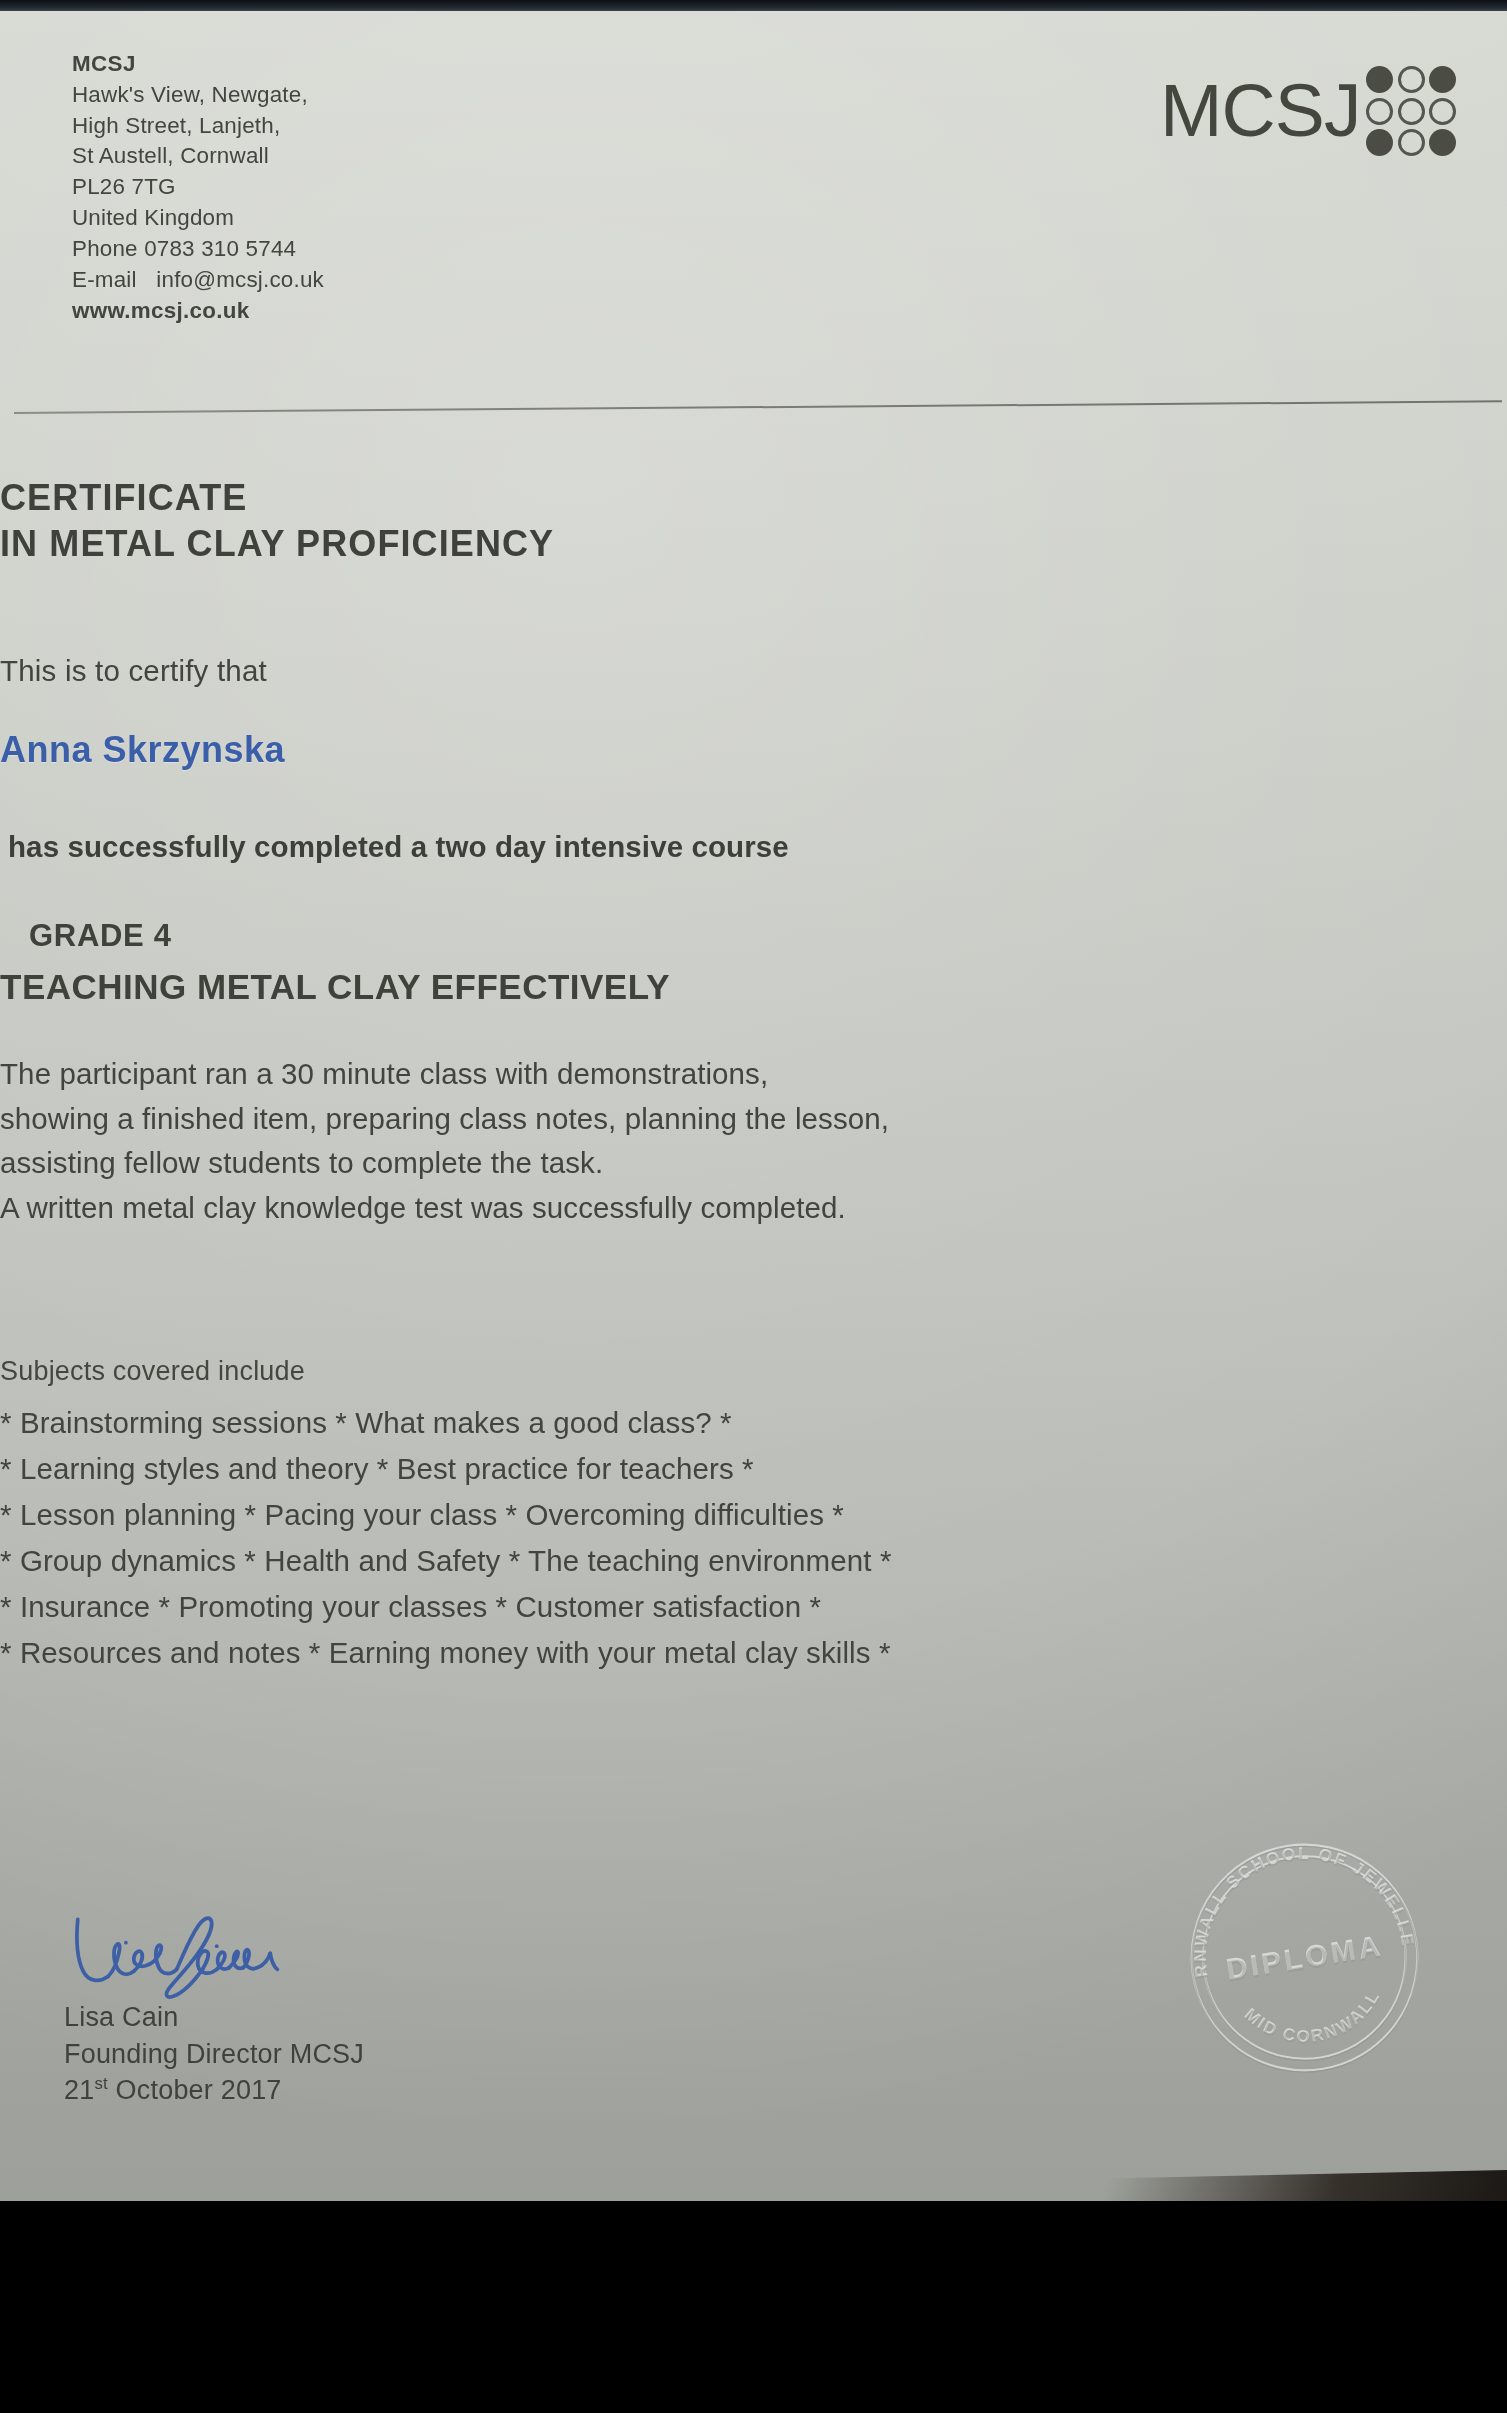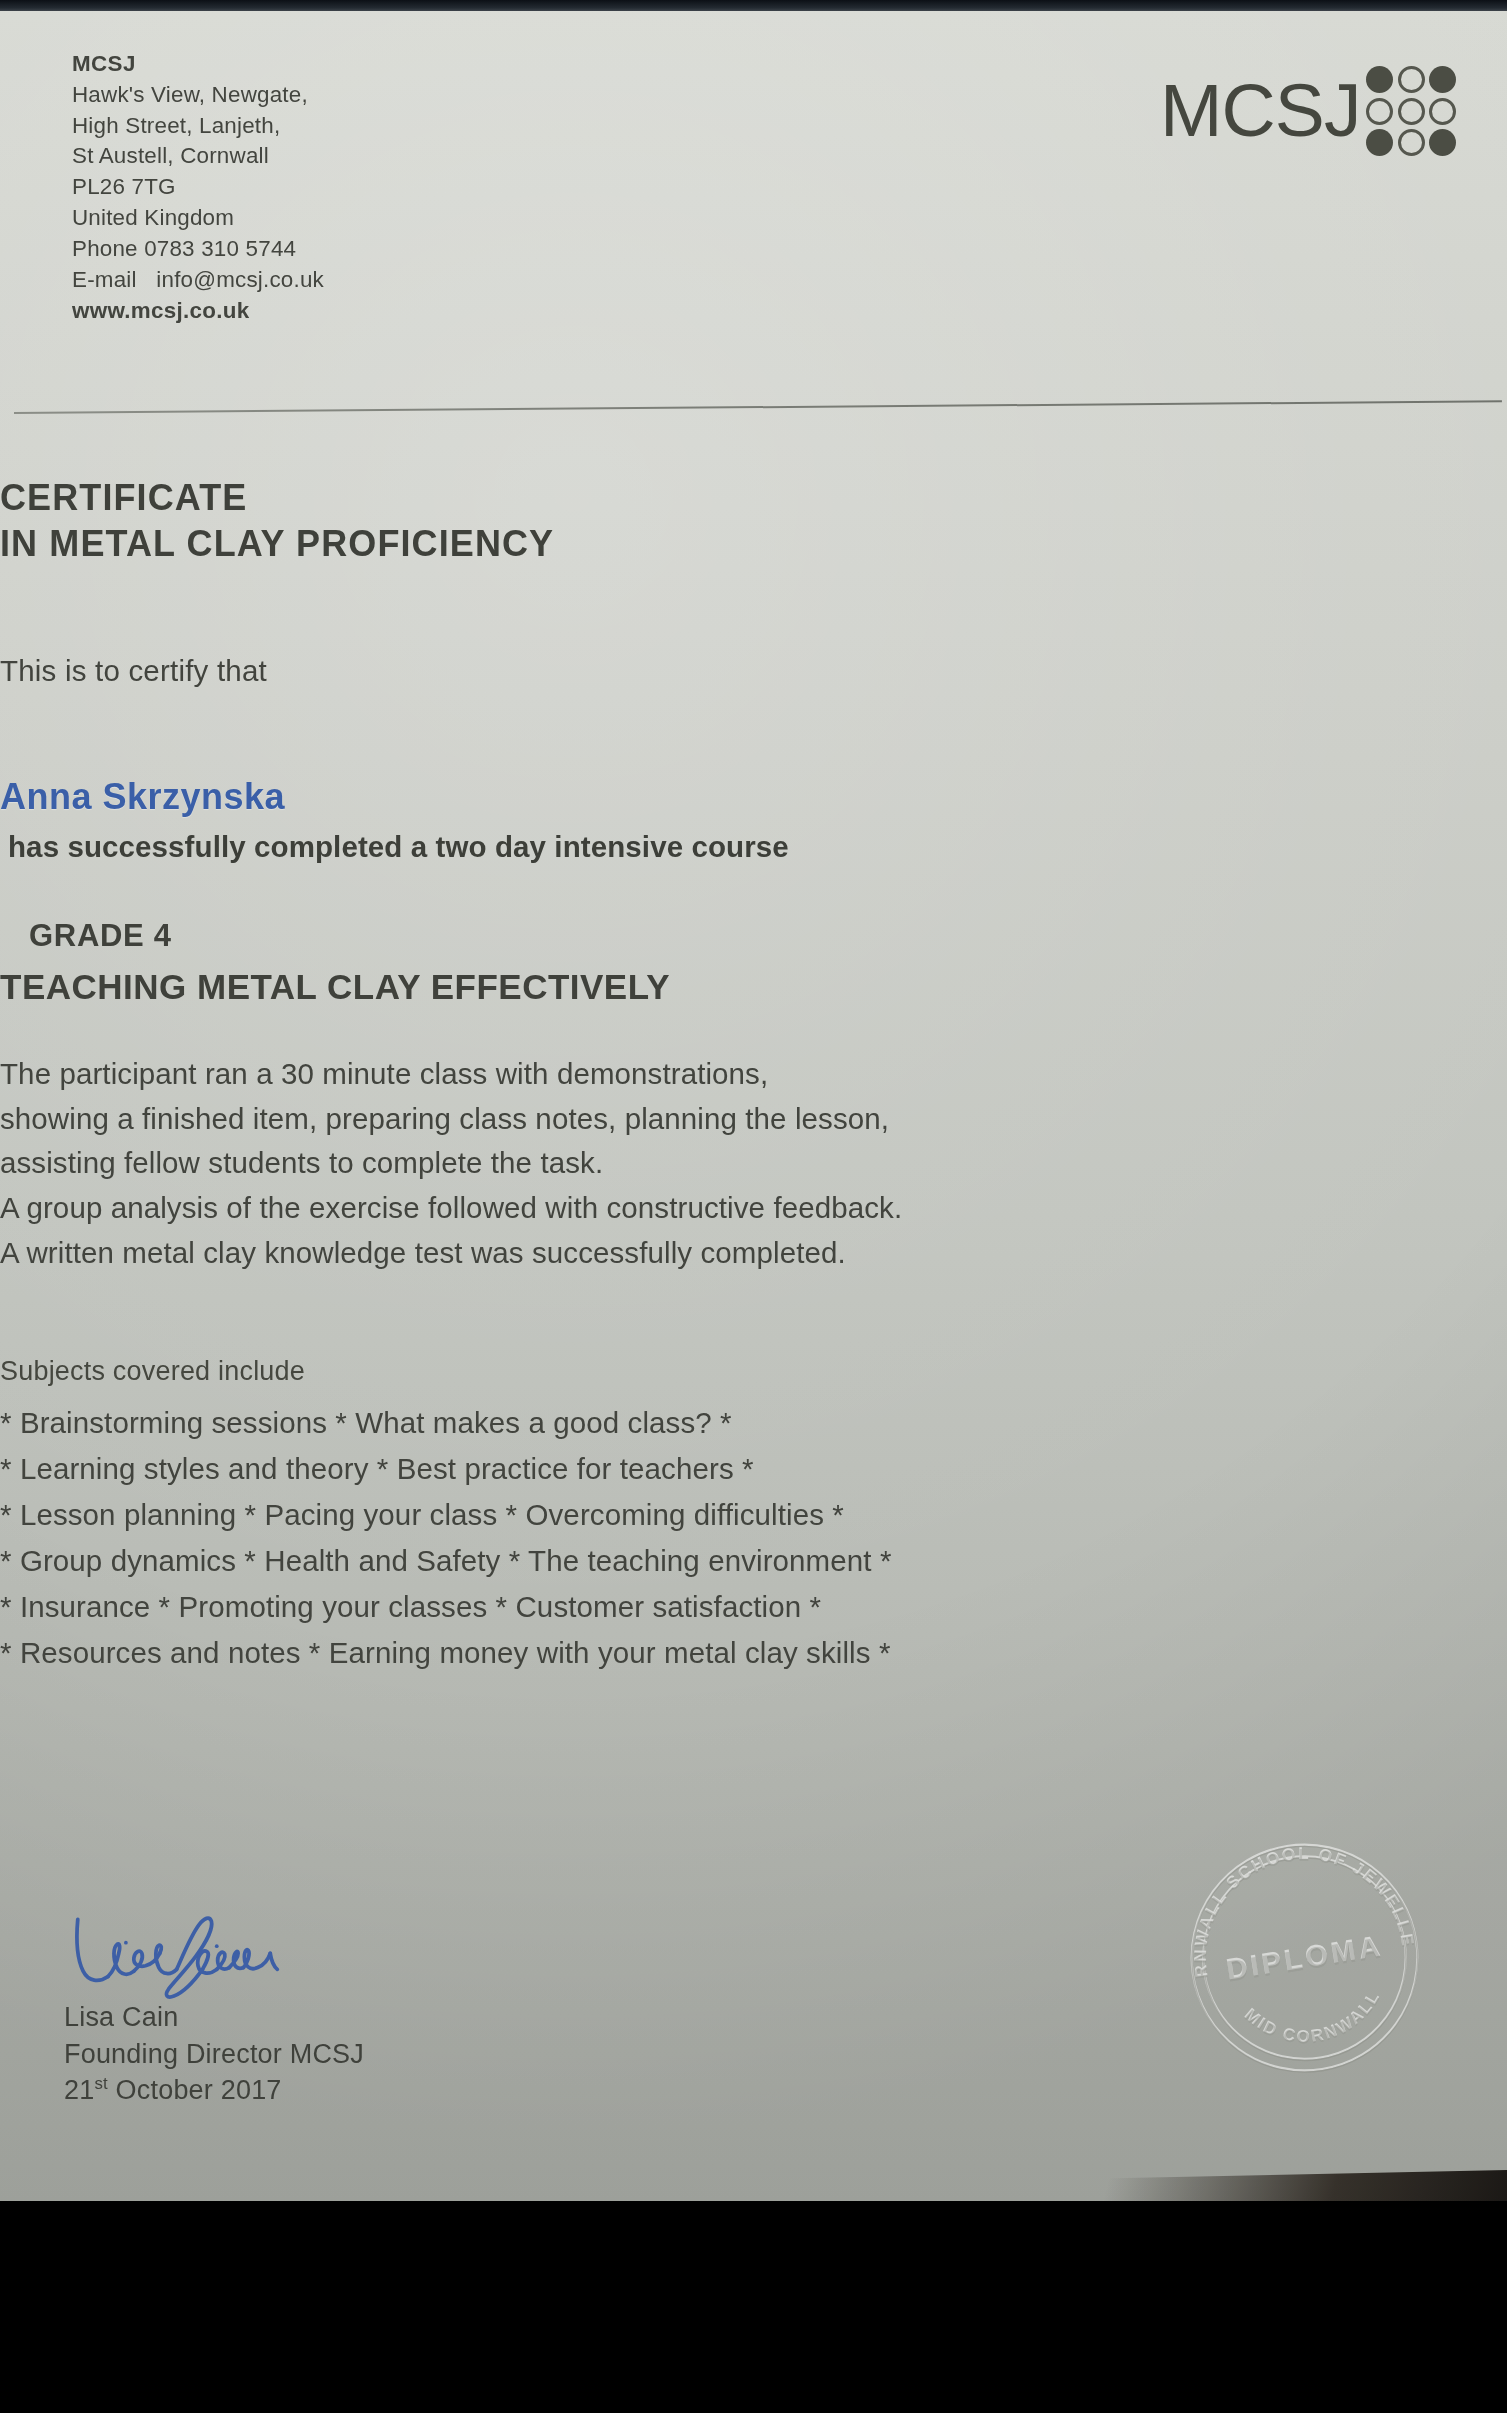--- a/index.html
+++ b/index.html
@@ -355,32 +355,31 @@
 
       <div class="rule"></div>
 
       <div class="cert-title">
         <div>CERTIFICATE</div>
         <div>IN METAL CLAY PROFICIENCY</div>
       </div>
 
       <div class="certify-line">This is to certify that</div>
 
-      <div class="recipient" style="color: rgb(58, 95, 168); margin-top: 47px;">Anna Skrzynska</div>
+      <div class="recipient" style="color: rgb(58, 95, 168);">Anna Skrzynska</div>
 
       <div class="completed-line">has successfully completed a two day intensive course</div>
 
       <div class="grade">GRADE 4</div>
       <div class="course">TEACHING METAL CLAY EFFECTIVELY</div>
 
       <div class="body-para">
         <div>The participant ran a 30 minute class with demonstrations,</div>
         <div>showing a finished item, preparing class notes, planning the lesson,</div>
         <div>assisting fellow students to complete the task.</div>
-        <div>A group analysis of the exercise followed with constructive feedback.</div>
         <div>A written metal clay knowledge test was successfully completed.</div>
       </div>
 
       <div class="subjects-heading">Subjects covered include</div>
       <div class="subjects-list">
         <div>* Brainstorming sessions * What makes a good class? *</div>
         <div>* Learning styles and theory * Best practice for teachers *</div>
         <div>* Lesson planning * Pacing your class * Overcoming difficulties *</div>
         <div>* Group dynamics * Health and Safety * The teaching environment *</div>
         <div>* Insurance * Promoting your classes * Customer satisfaction *</div>

